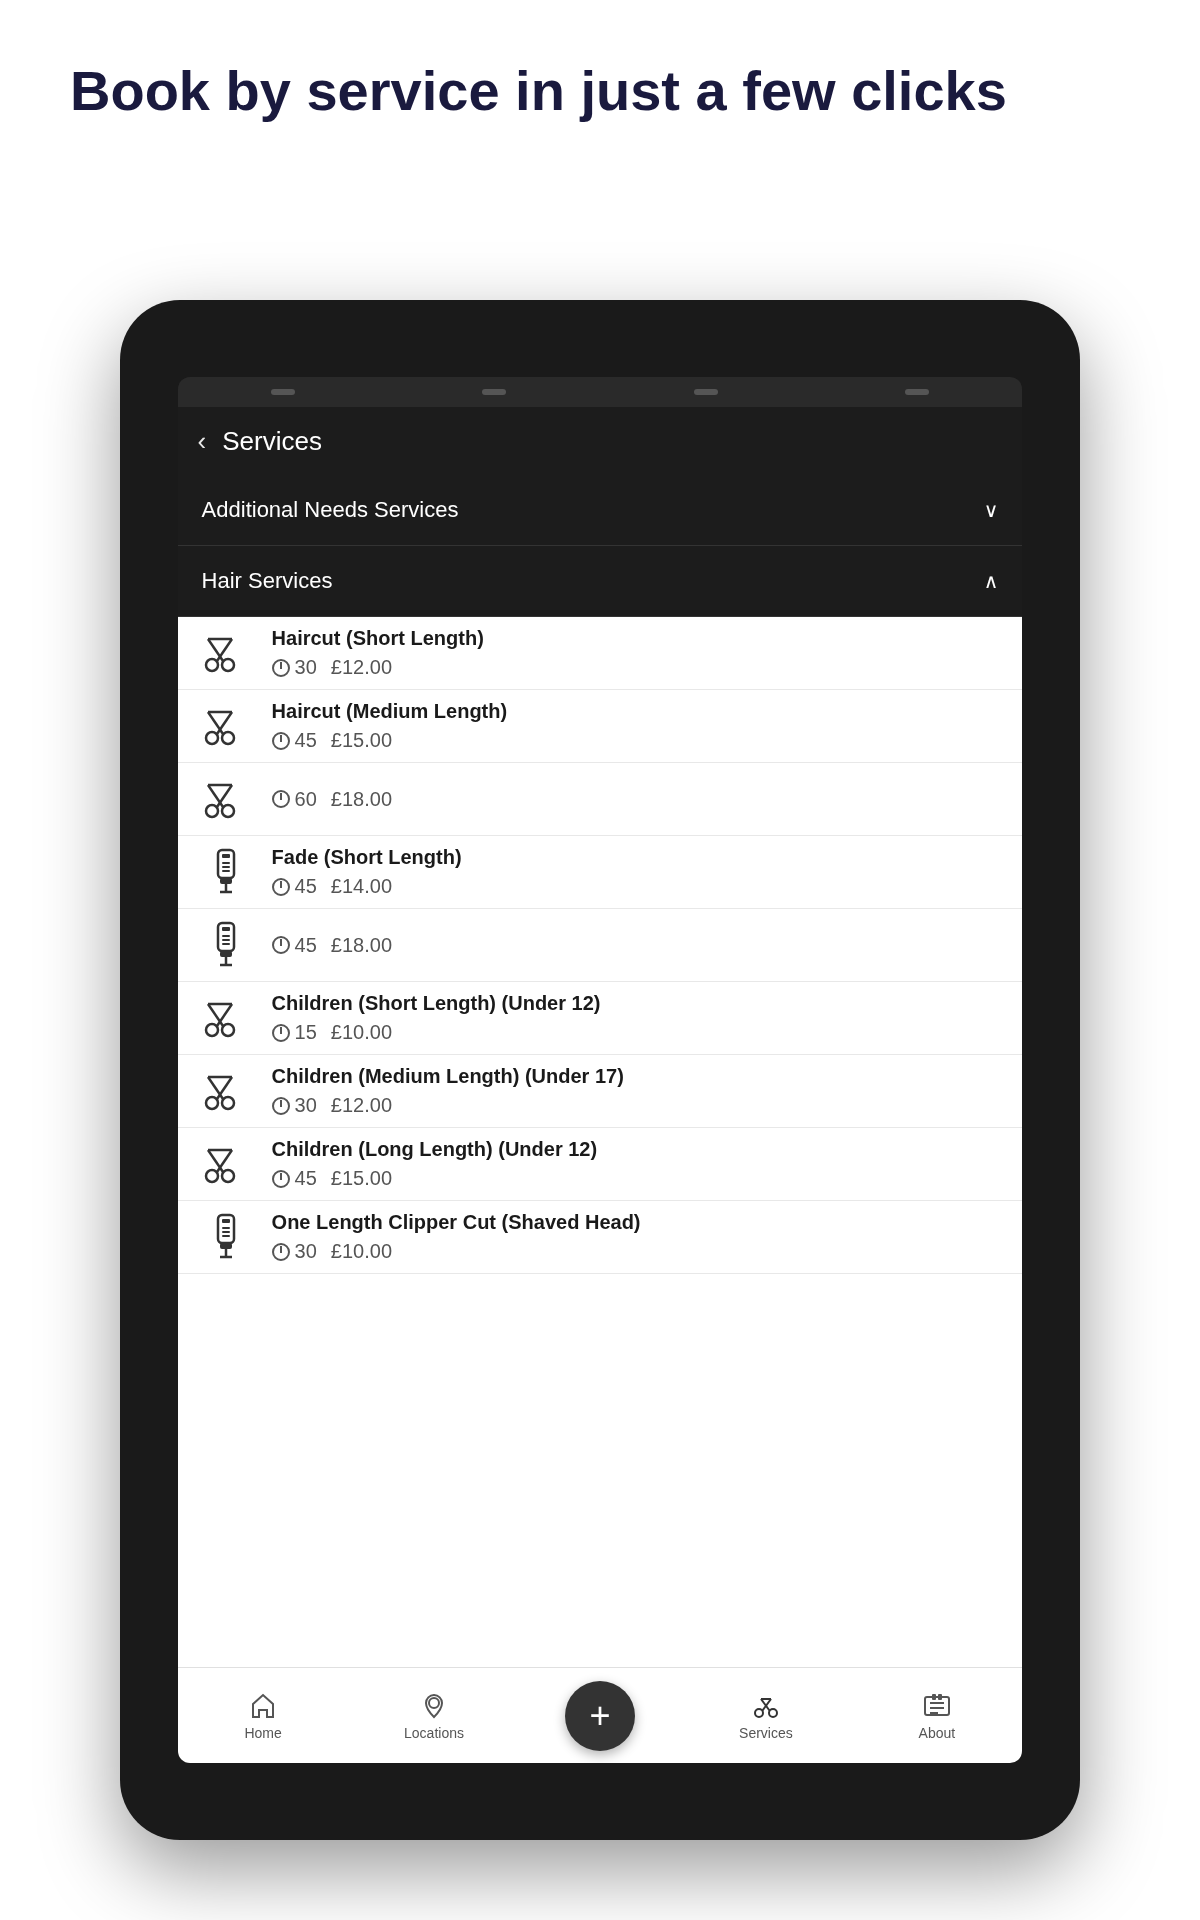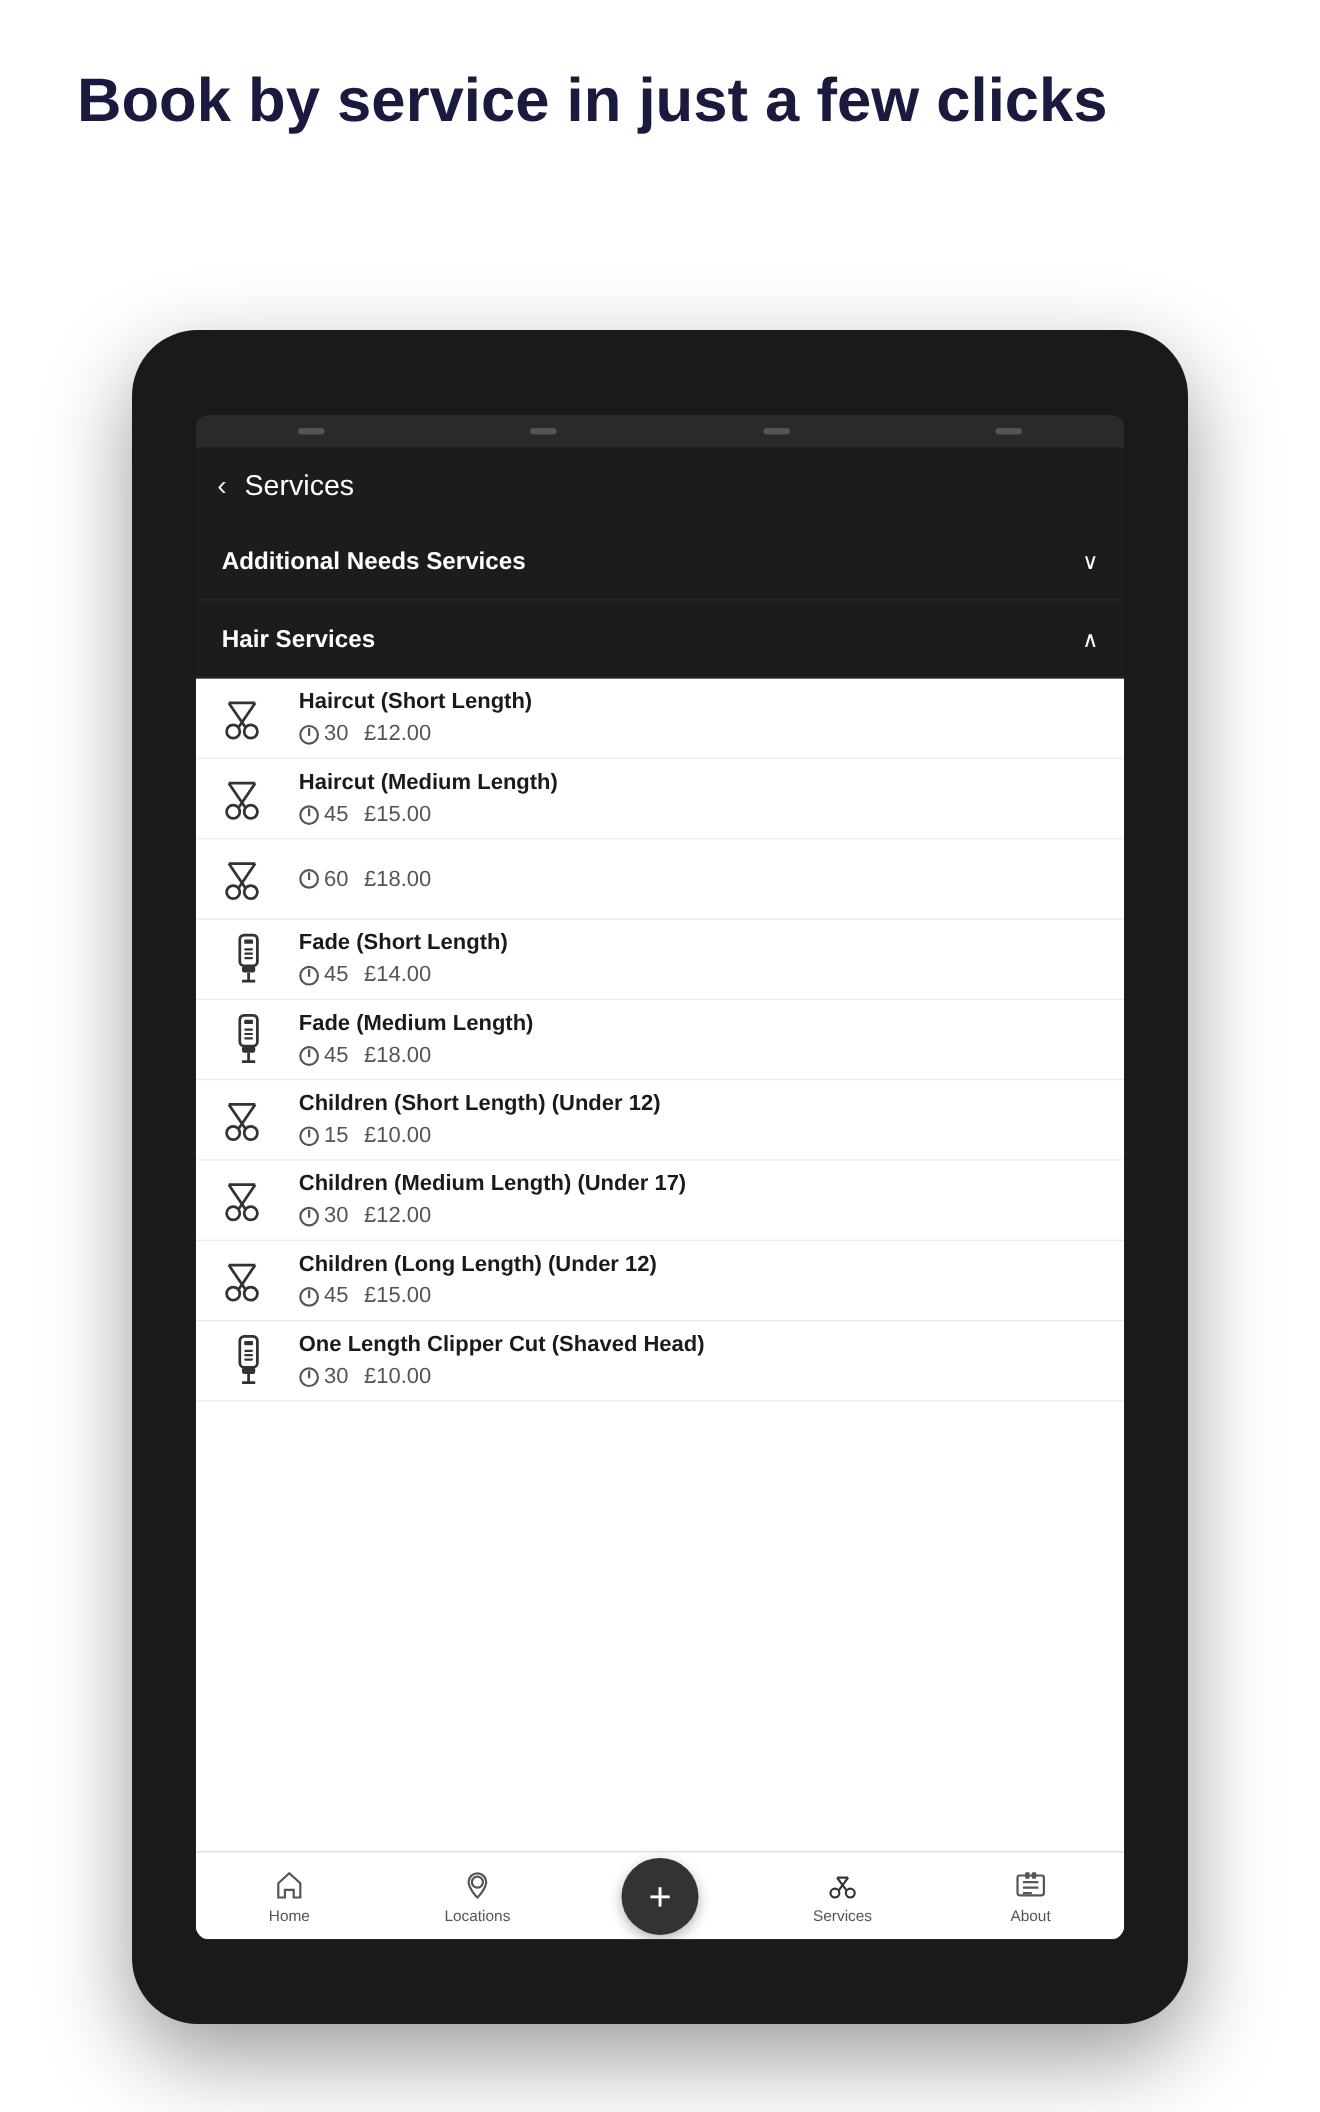--- a/index.html
+++ b/index.html
@@ -82,21 +82,21 @@
       justify-content: space-between;
       align-items: center;
       padding: 22px 24px;
       cursor: pointer;
       border-bottom: 1px solid #333;
     }
 
     .accordion-label {
       color: #ffffff;
       font-size: 22px;
-      font-weight: 700;
+      font-weight: 400;
     }
 
     .accordion-arrow {
       color: #ffffff;
       font-size: 20px;
     }
 
     
     .service-list {
       background: #ffffff;
@@ -163,21 +163,21 @@
       top: 1px;
       left: 6px;
       width: 2px;
       height: 7px;
       background: #555;
     }
 
     
     .bottom-nav {
       background: #ffffff;
-      height: 80px;
+      height: 96px;
       display: flex;
       align-items: center;
       justify-content: space-around;
       border-top: 1px solid #e0e0e0;
       flex-shrink: 0;
       position: relative;
     }
 
     .nav-item {
       display: flex;
@@ -373,21 +373,20 @@
       <rect x="18" y="8" width="8" height="4" fill="#333" rx="1"></rect>
       <rect x="18" y="16" width="8" height="2" fill="#333" rx="1"></rect>
       <rect x="18" y="20" width="8" height="2" fill="#333" rx="1"></rect>
       <rect x="18" y="24" width="8" height="2" fill="#333" rx="1"></rect>
       <rect x="16" y="32" width="12" height="6" rx="2" fill="#333"></rect>
       <line x1="22" y1="38" x2="22" y2="46" stroke="#333" stroke-width="2.5"></line>
       <line x1="16" y1="46" x2="28" y2="46" stroke="#333" stroke-width="2.5"></line>
     </svg>
           </div>
           <div class="service-info">
-            <div class="service-name">Fade (Medium Length)</div>
             <div class="service-meta">
     <span class="meta-clock">
       <span class="clock-icon"></span>
       45
     </span>
     <span>£18.00</span>
   </div>
           </div>
         </div>
         <div class="service-item">

